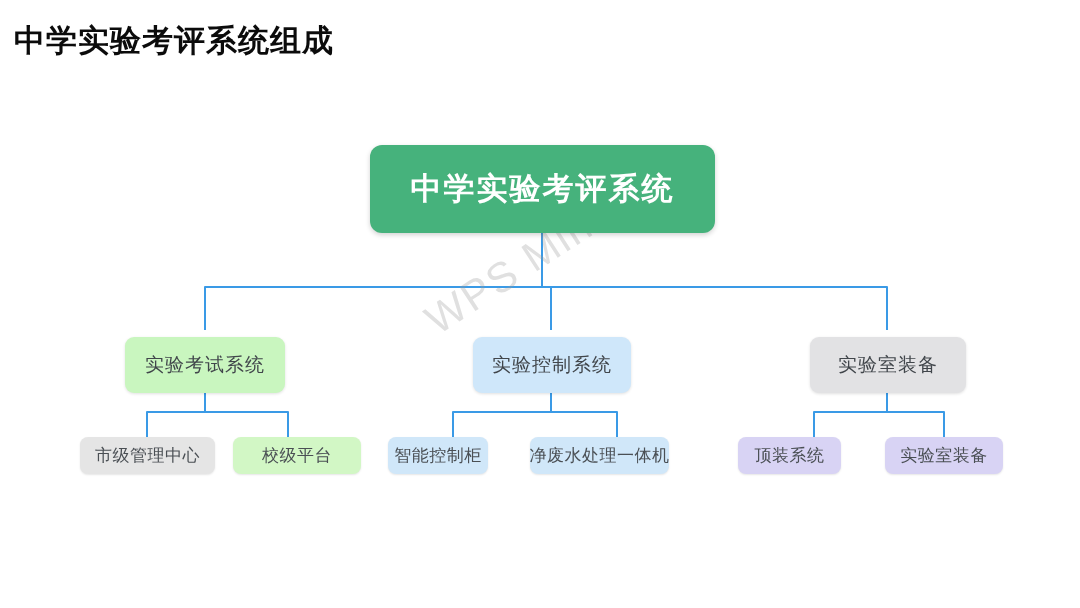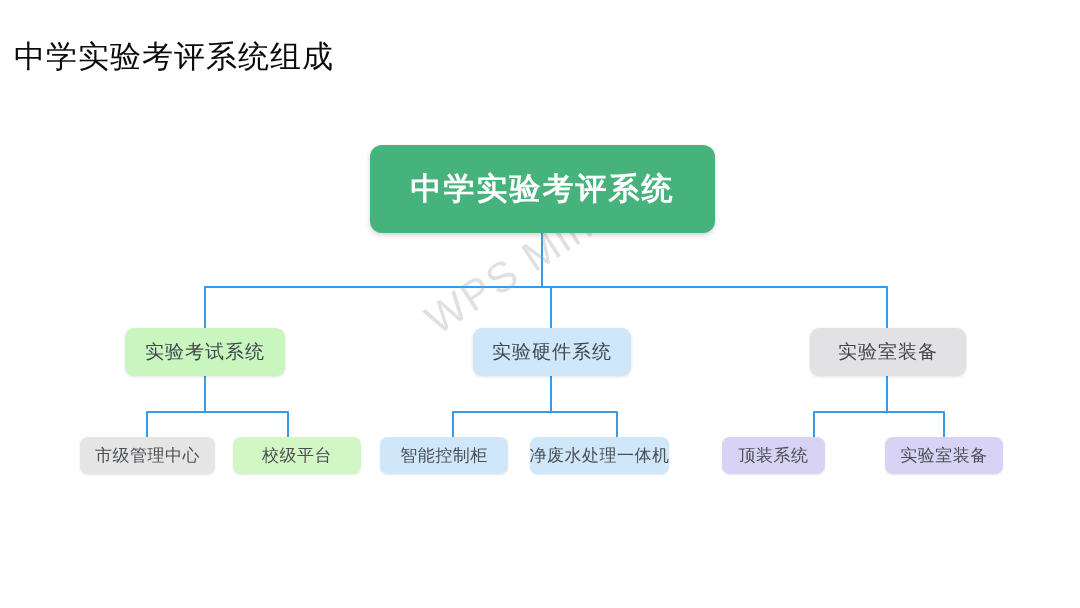--- a/index.html
+++ b/index.html
@@ -3,56 +3,55 @@
 <meta charset="utf-8">
 <style>
   html,body { margin:0; padding:0; background:#ffffff; }
   .slide {
     position:relative; width:1080px; height:608px; background:#ffffff;
     overflow:hidden; font-family:"Liberation Sans","DejaVu Sans",sans-serif;
   }
   .slide-title {
     position:absolute; left:14px; top:20px;
     font-family:"Liberation Serif","DejaVu Serif",serif;
-    font-size:31px; font-weight:normal; color:#0b0b0b; letter-spacing:1px;
+    font-size:31px; font-weight:bold; color:#0b0b0b; letter-spacing:1px;
     white-space:nowrap;
-    margin-top:16px;
   }
   svg.connectors { position:absolute; left:0; top:0; width:1080px; height:608px; }
   svg.connectors path { stroke:#3a9ae6; stroke-width:2; fill:none; stroke-linejoin:round; stroke-linecap:butt; }
 
   .node {
     position:absolute; display:flex; align-items:center; justify-content:center;
     box-sizing:border-box; white-space:nowrap; text-align:left;
   }
   .node-root {
     left:370px; top:145px; width:345px; height:88px;
     background:#46b27c; border-radius:12px;
     color:#ffffff; font-size:31px; font-weight:bold; letter-spacing:2px;
     box-shadow:0 2px 5px rgba(0,0,0,0.18);
   }
   .node-branch {
-    top:328px; height:48px; border-radius:9px;
+    top:337px; height:56px; border-radius:9px;
     font-size:19px; color:#41464b; letter-spacing:1px;
     box-shadow:0 1px 3px rgba(0,0,0,0.12);
   }
   .branch-exam     { left:125px; width:160px; background:#c9f6bf; }
   .branch-control  { left:473px; width:158px; background:#cfe7fa; }
   .branch-hardware { left:810px; width:156px; background:#e2e2e4; }
 
   .node-leaf {
     top:437px; height:37px; border-radius:8px;
     font-size:17px; color:#4a4f54; letter-spacing:0.5px;
     box-shadow:0 1px 2px rgba(0,0,0,0.10);
   }
   .leaf-city    { left:80px;  width:135px; background:#e5e5e5; }
   .leaf-school  { left:233px; width:128px; background:#d2f7c5; }
-  .leaf-cabinet { left:380px; width:128px; background:#d0e7f9; }
+  .leaf-cabinet { left:388px; width:100px; background:#d0e7f9; }
   .leaf-water   { left:530px; width:139px; background:#d0e7f9; }
-  .leaf-top     { left:722px; width:103px; background:#d8d3f4; }
+  .leaf-top     { left:738px; width:103px; background:#d8d3f4; }
   .leaf-equip   { left:885px; width:118px; background:#d8d3f4; }
 
   .watermark {
     position:absolute; left:430px; top:300px;
     transform:rotate(-33deg); transform-origin:left center;
     font-size:42px; color:#9a9a9a; opacity:0.30; letter-spacing:2px;
     pointer-events:none; white-space:nowrap;
   }
 </style>
 </head>
@@ -75,21 +74,21 @@
 
     <path d="M887,374 V412"></path>
     <path d="M814,437 V412 H944 V437"></path>
   </svg>
 
   <div class="watermark">WPS Mind</div>
 
   <div class="node node-root">中学实验考评系统</div>
 
   <div class="node node-branch branch-exam">实验考试系统</div>
-  <div class="node node-branch branch-control">实验硬件系统</div>
+  <div class="node node-branch branch-control">实验控制系统</div>
   <div class="node node-branch branch-hardware">实验室装备</div>
 
   <div class="node node-leaf leaf-city">市级管理中心</div>
   <div class="node node-leaf leaf-school">校级平台</div>
   <div class="node node-leaf leaf-cabinet">智能控制柜</div>
   <div class="node node-leaf leaf-water">净废水处理一体机</div>
   <div class="node node-leaf leaf-top">顶装系统</div>
   <div class="node node-leaf leaf-equip">实验室装备</div>
 
 </div>

